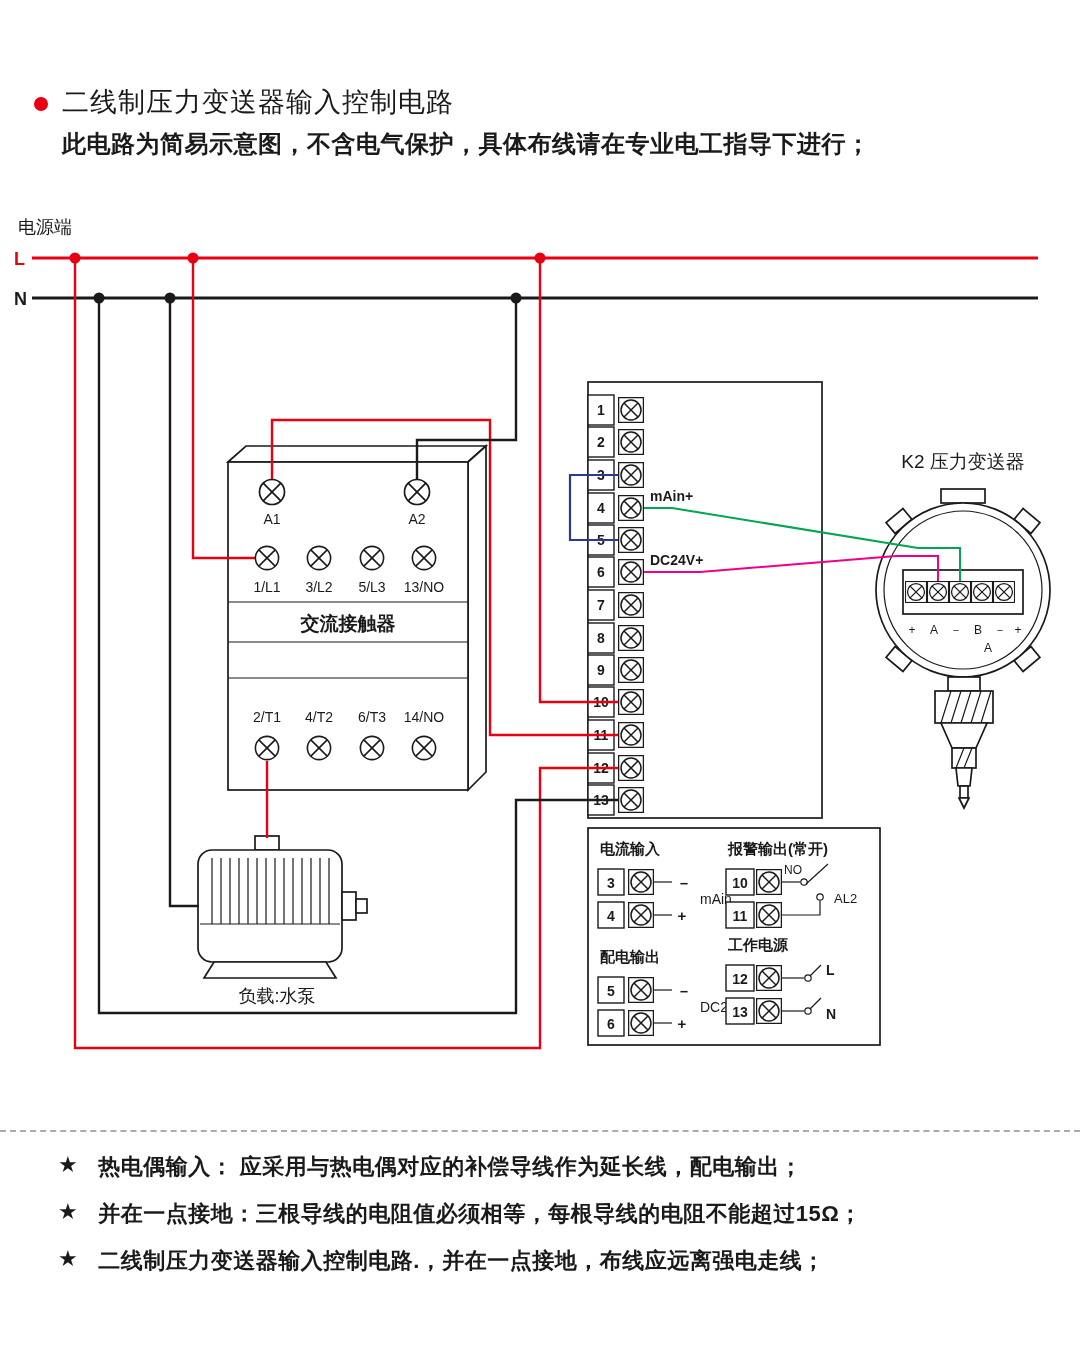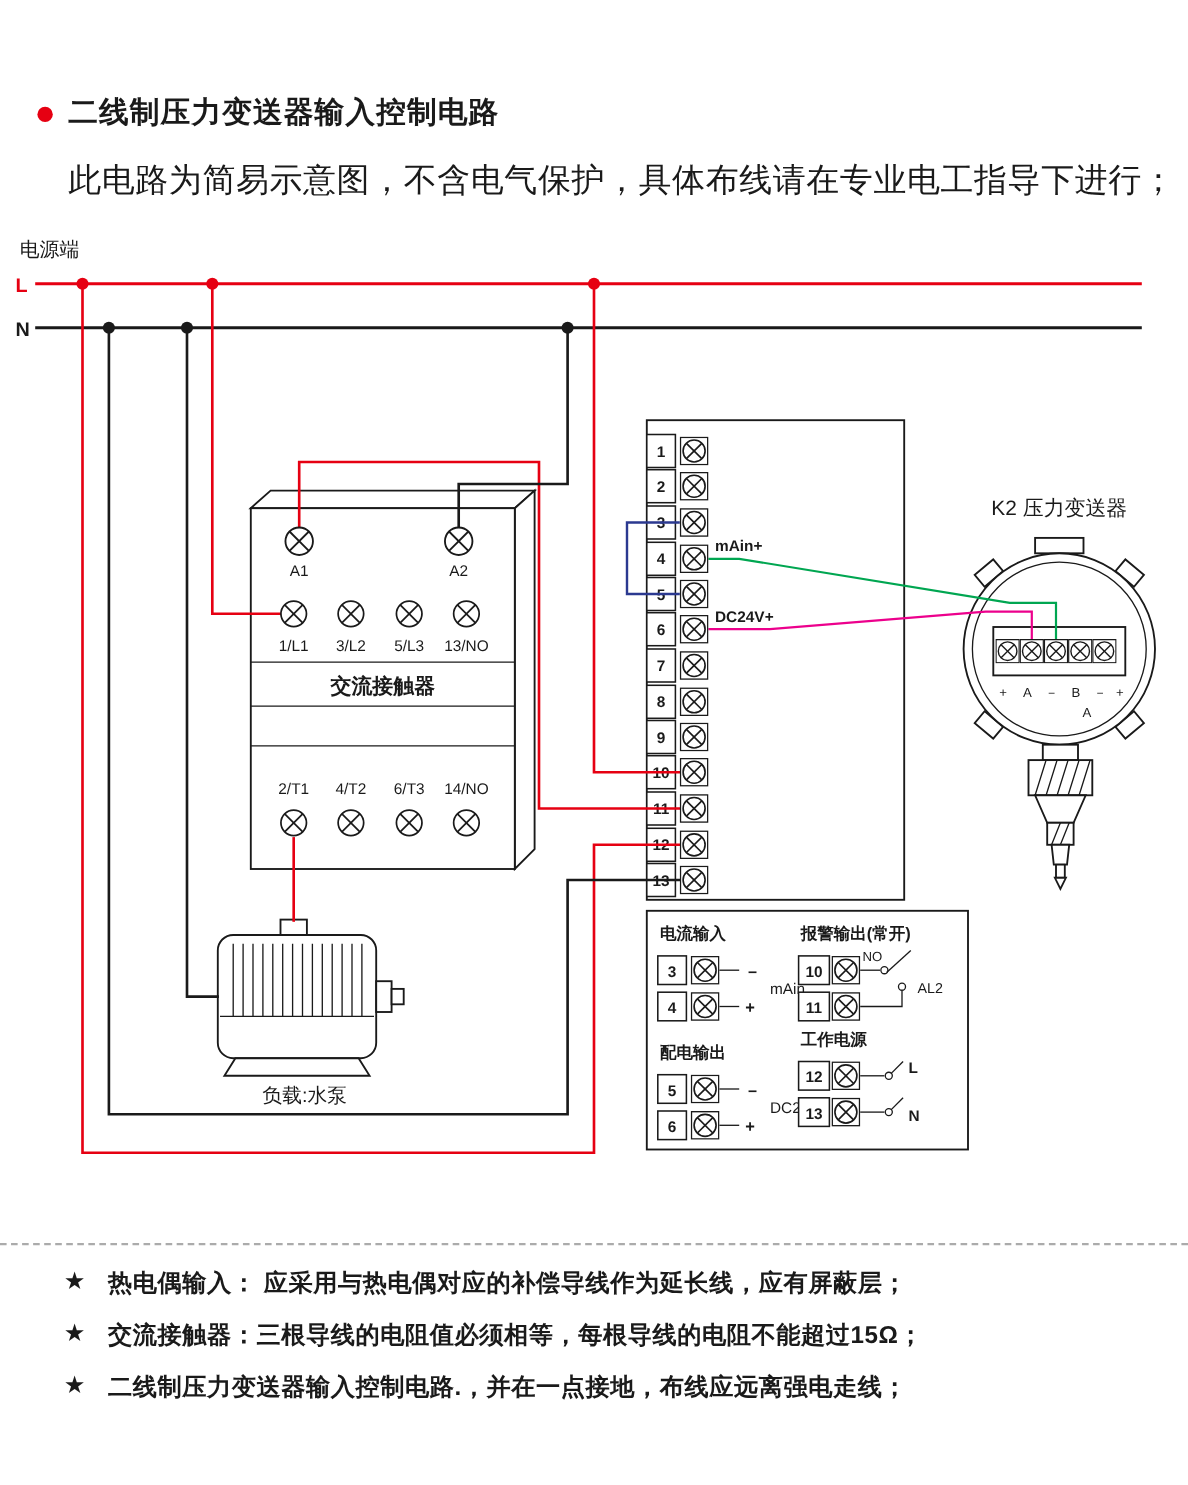--- a/index.html
+++ b/index.html
@@ -3,22 +3,22 @@
 <meta charset="utf-8">
 <style>
   *{margin:0;padding:0;box-sizing:border-box}
   html,body{background:#ffffff}
   body{font-family:"Liberation Sans","DejaVu Sans",sans-serif;color:#1a1a1a}
   .page{position:relative;width:1080px;height:1350px;background:#fff;overflow:hidden}
 
   
   .bullet{position:absolute;left:34px;top:97px;width:14px;height:14px;border-radius:50%;
           background:var(--accent-red,#e60012)}
-  .title{position:absolute;left:62px;top:84px;font-size:27px;font-weight:bold;letter-spacing:1px}
-  .subtitle{position:absolute;left:62px;top:144px;font-size:30px;font-weight:normal;letter-spacing:.5px}
+  .title{position:absolute;left:62px;top:84px;font-size:27px;font-weight:normal;letter-spacing:1px}
+  .subtitle{position:absolute;left:62px;top:128px;font-size:24px;font-weight:bold;letter-spacing:.5px}
 
   
   .diagram{position:absolute;left:0;top:0;width:1080px;height:1350px}
   svg text{font-family:"Liberation Sans","DejaVu Sans",sans-serif;fill:#1a1a1a}
   .wire-red{stroke:var(--wire-l,#e60012);stroke-width:2.4;fill:none}
   .wire-red-thick{stroke:var(--wire-l,#e60012);stroke-width:2.8;fill:none}
   .wire-blk{stroke:var(--wire-n,#1a1a1a);stroke-width:2.4;fill:none}
   .wire-blk-thick{stroke:var(--wire-n,#1a1a1a);stroke-width:2.8;fill:none}
   .wire-blue{stroke:var(--wire-jumper,#2b3990);stroke-width:2.2;fill:none}
   .wire-grn{stroke:var(--wire-green,#00a651);stroke-width:2;fill:none}
@@ -292,25 +292,25 @@
       <text class="tsmall" x="1000" y="634">－</text>
       <text class="tsmall" x="1018" y="634">+</text>
       <text class="tsmall" x="988" y="652">A</text>
     </g>
   </svg>
 
   <div class="divider"></div>
   <div class="notes">
     <div class="note">
       <span class="star">★</span>
-      <span>热电偶输入： 应采用与热电偶对应的补偿导线作为延长线，应有屏蔽层；</span>
+      <span>热电偶输入： 应采用与热电偶对应的补偿导线作为延长线，配电输出；</span>
     </div>
     <div class="note">
       <span class="star">★</span>
-      <span>交流接触器：三根导线的电阻值必须相等，每根导线的电阻不能超过15Ω；</span>
+      <span>并在一点接地：三根导线的电阻值必须相等，每根导线的电阻不能超过15Ω；</span>
     </div>
     <div class="note">
       <span class="star">★</span>
       <span>二线制压力变送器输入控制电路.，并在一点接地，布线应远离强电走线；</span>
     </div>
   </div>
 
 </div>
 
 </body></html>

